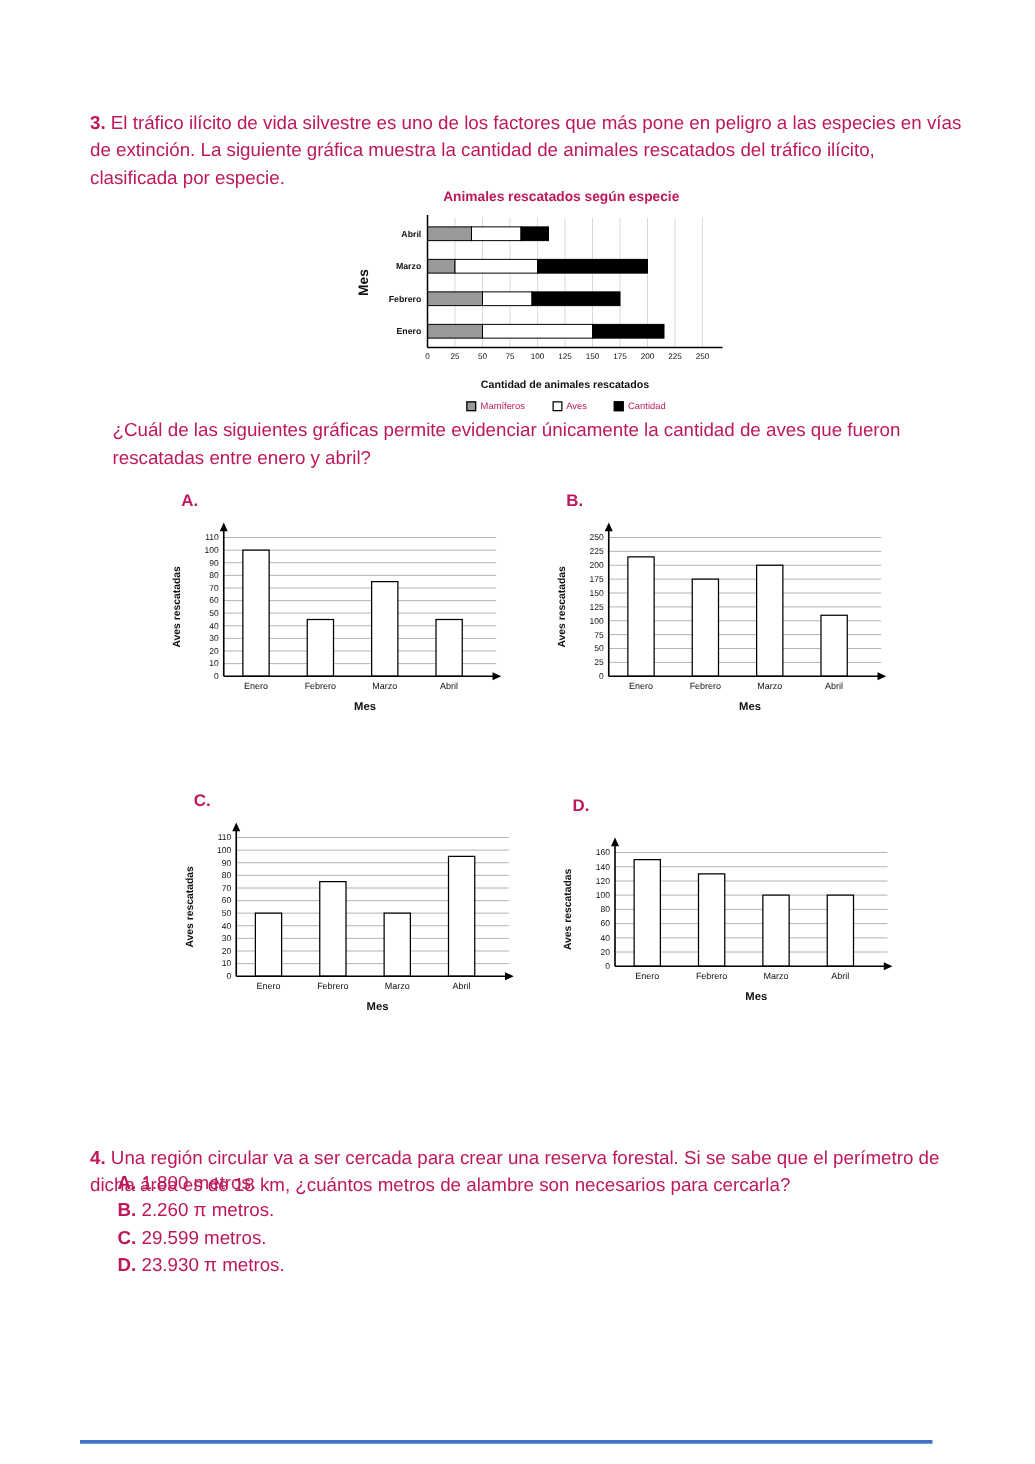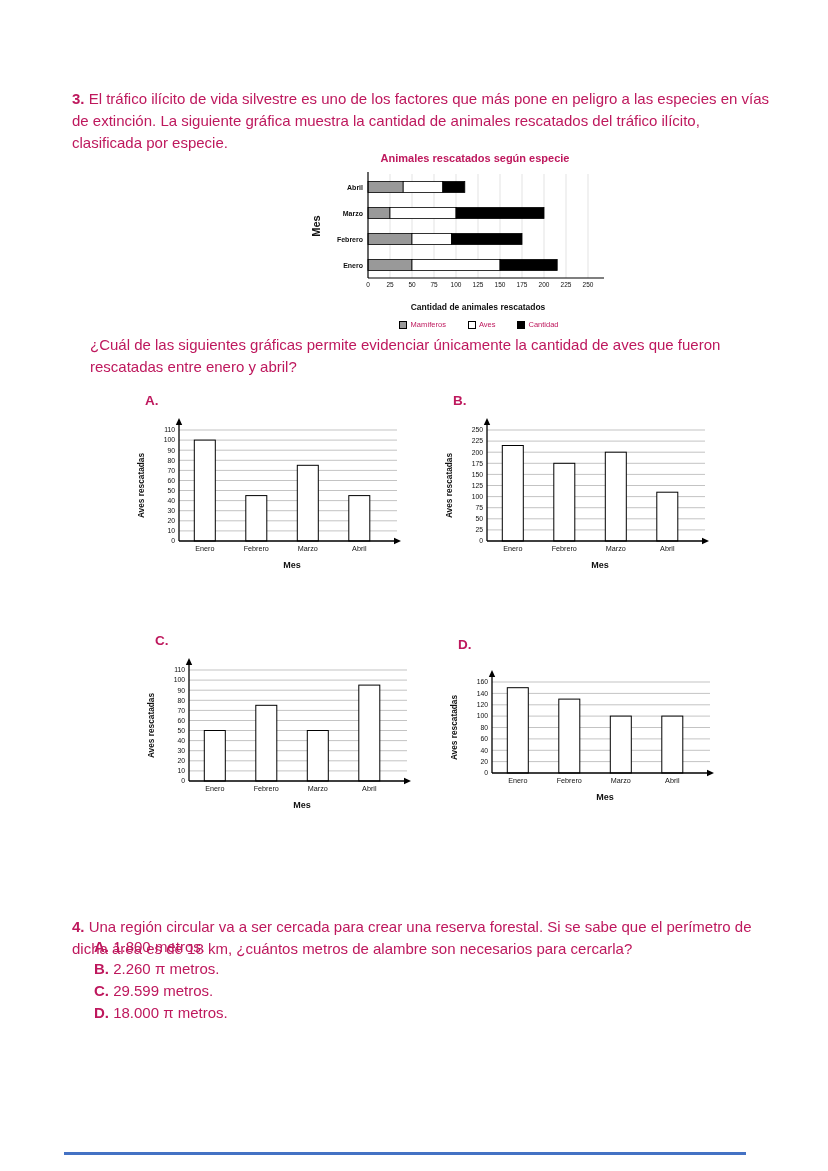--- a/index.html
+++ b/index.html
@@ -13,21 +13,21 @@
     overflow:hidden;
   }
   .para { position:absolute; font-size:15px; line-height:22px; }
   .q3 { left:72px; top:88px; width:698px; }
   .prompt { left:90px; top:334px; width:640px; }
   .q4 { left:72px; top:884px; width:712px;margin-top:32px; }
   .q4opts { position:absolute; left:94px; top:936px; font-size:15px; line-height:21px; }
   .q4opts .optline { margin-bottom:1px; }
   b { font-weight:bold; }
 
-  .main-chart { position:absolute; left:278px; top:152px; width:316px; text-align:center;margin-left:26px; }
+  .main-chart { position:absolute; left:278px; top:152px; width:316px; text-align:center; }
   .main-chart .ctitle { font-size:11px; font-weight:bold; margin-bottom:4px; padding-left:26px; }
   .legend { display:flex; justify-content:center; gap:22px; margin-top:4px; padding-left:34px; font-size:7.5px; align-items:flex-start; }
   .legend-item { display:flex; align-items:center; gap:3px; }
   .swatch { display:inline-block; width:8px; height:8px; border:1px solid #000; }
 
   .opt-block { position:absolute; }
   .opt-letter { font-size:13.5px; font-weight:bold; padding-left:10px; }
   .opt-chart { margin-top:8px; }
   .opt-chart--low { margin-top:16px; }
 
@@ -279,18 +279,18 @@
         </svg>
       </div>
   </div>
 
   <p class="para q4"><b>4.</b> <span>Una región circular va a ser cercada para crear una reserva forestal. Si se sabe que el perímetro de dicha área es de 18 km, ¿cuántos metros de alambre son necesarios para cercarla?</span></p>
 
   <div class="q4opts">
     <div class="optline"><b>A.</b> <span>1.800 metros.</span></div>
     <div class="optline"><b>B.</b> <span>2.260 π metros.</span></div>
     <div class="optline"><b>C.</b> <span>29.599 metros.</span></div>
-    <div class="optline"><b>D.</b> <span>18.000 π metros.</span></div>
+    <div class="optline"><b>D.</b> <span>23.930 π metros.</span></div>
   </div>
 
   <div class="footer-rule" style="background: rgb(68, 114, 196);"></div>
 
 </div>
 
 </body></html>

